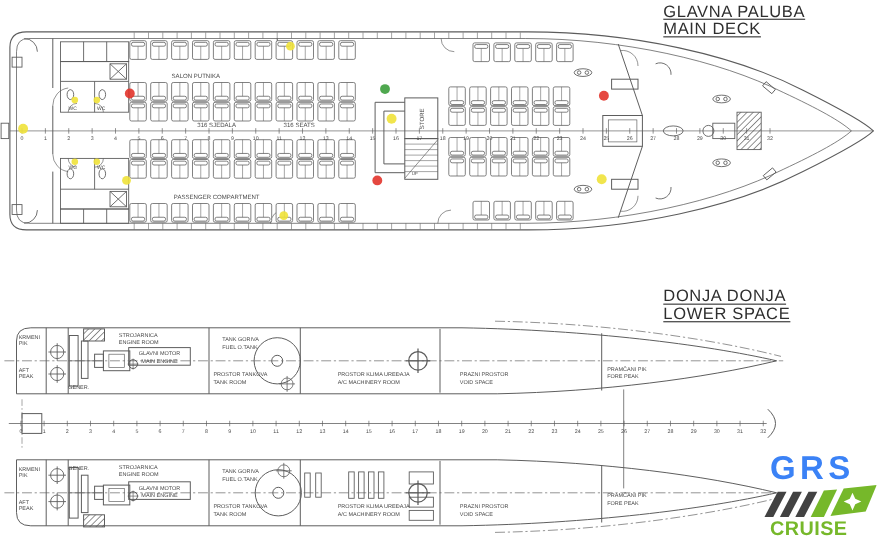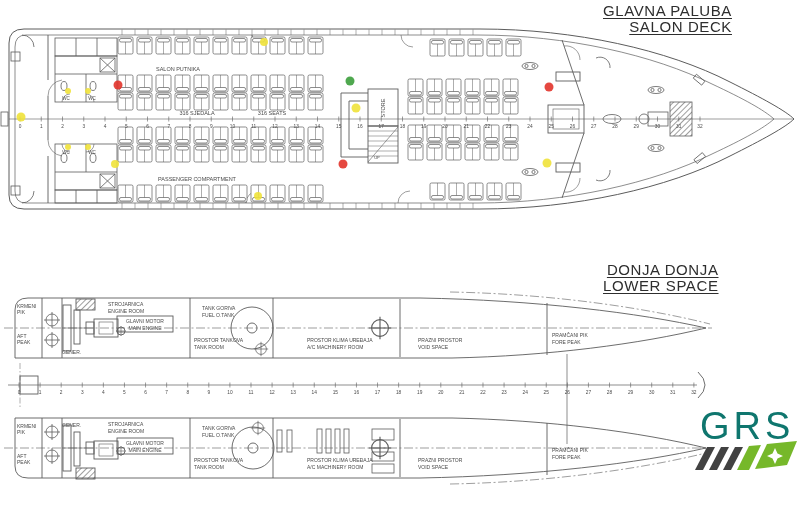--- a/index.html
+++ b/index.html
@@ -1,22 +1,22 @@
 <!DOCTYPE html>
 <html><head>
 <meta charset="utf-8">
 <style>
   html,body{margin:0;padding:0;background:#fff;}
   .page{position:relative;width:800px;height:506px;background:#ffffff;overflow:hidden;
         font-family:"Liberation Sans",sans-serif;}
   .page svg.plan{position:absolute;left:0;top:0;}
   .title-block{position:absolute;color:#2e2e2e;font-size:15px;letter-spacing:.6px;line-height:16px;}
-  .title-block div{text-decoration:underline;text-underline-offset:2px;white-space:nowrap;text-align:right;}
+  .title-block div{text-decoration:underline;text-underline-offset:2px;white-space:nowrap;}
   .logo{position:absolute;left:687px;top:412px;width:112px;}
-  .logo .grs{font-weight:normal;font-size:38px;color:#0f766e;letter-spacing:4px;line-height:28px;padding-left:13px;}
+  .logo .grs{font-weight:bold;font-size:30px;color:#3b82f6;letter-spacing:4px;line-height:28px;padding-left:13px;}
   .logo .fl{font-weight:bold;font-size:18px;color:#76b82a;line-height:16px;padding-left:13px;letter-spacing:.4px;}
   .logo svg{display:block;margin:1px 0 1px 4px;}
   text{fill:#4a4a4a;}
 </style>
 </head>
 <body>
 
 <div class="page">
 
 <svg class="plan" width="800" height="506" viewBox="0 0 800 506">
@@ -790,32 +790,33 @@
       <text x="418" y="462">PRAZNI PROSTOR</text>
       <text x="418" y="469">VOID SPACE</text>
       <text x="552" y="452">PRAMČANI PIK</text>
       <text x="552" y="459">FORE PEAK</text>
     </g>
   </g>
 </svg>
 
 <div class="title-block" style="left:603px;top:3px">
   <div>GLAVNA PALUBA</div>
-  <div>SALON DECK</div>
+  <div>MAIN DECK</div>
 </div>
 <div class="title-block" style="left:603px;top:262px">
   <div>DONJA DONJA</div>
   <div>LOWER SPACE</div>
 </div>
 
 <div class="logo">
   <div class="grs">GRS</div>
   <svg width="106" height="30" viewBox="0 0 106 30">
     <polygon points="4,29 16,6 24,6 12,29" fill="#424242"></polygon>
     <polygon points="18,29 30,6 38,6 26,29" fill="#424242"></polygon>
     <polygon points="32,29 44,6 52,6 40,29" fill="#424242"></polygon>
     <polygon points="46,29 58,5 70,4 58,29" fill="#76b82a"></polygon>
     <polygon points="64,28 76,3 106,0 96,24" fill="#76b82a"></polygon>
     <path d="M 84,7 L 86.5,12.5 L 92,15 L 86.5,17.5 L 84,23 L 81.5,17.5 L 76,15 L 81.5,12.5 Z" fill="#ffffff"></path>
   </svg>
+  <div class="fl">CRUISE</div>
 </div>
 
 </div>
 
 </body></html>

